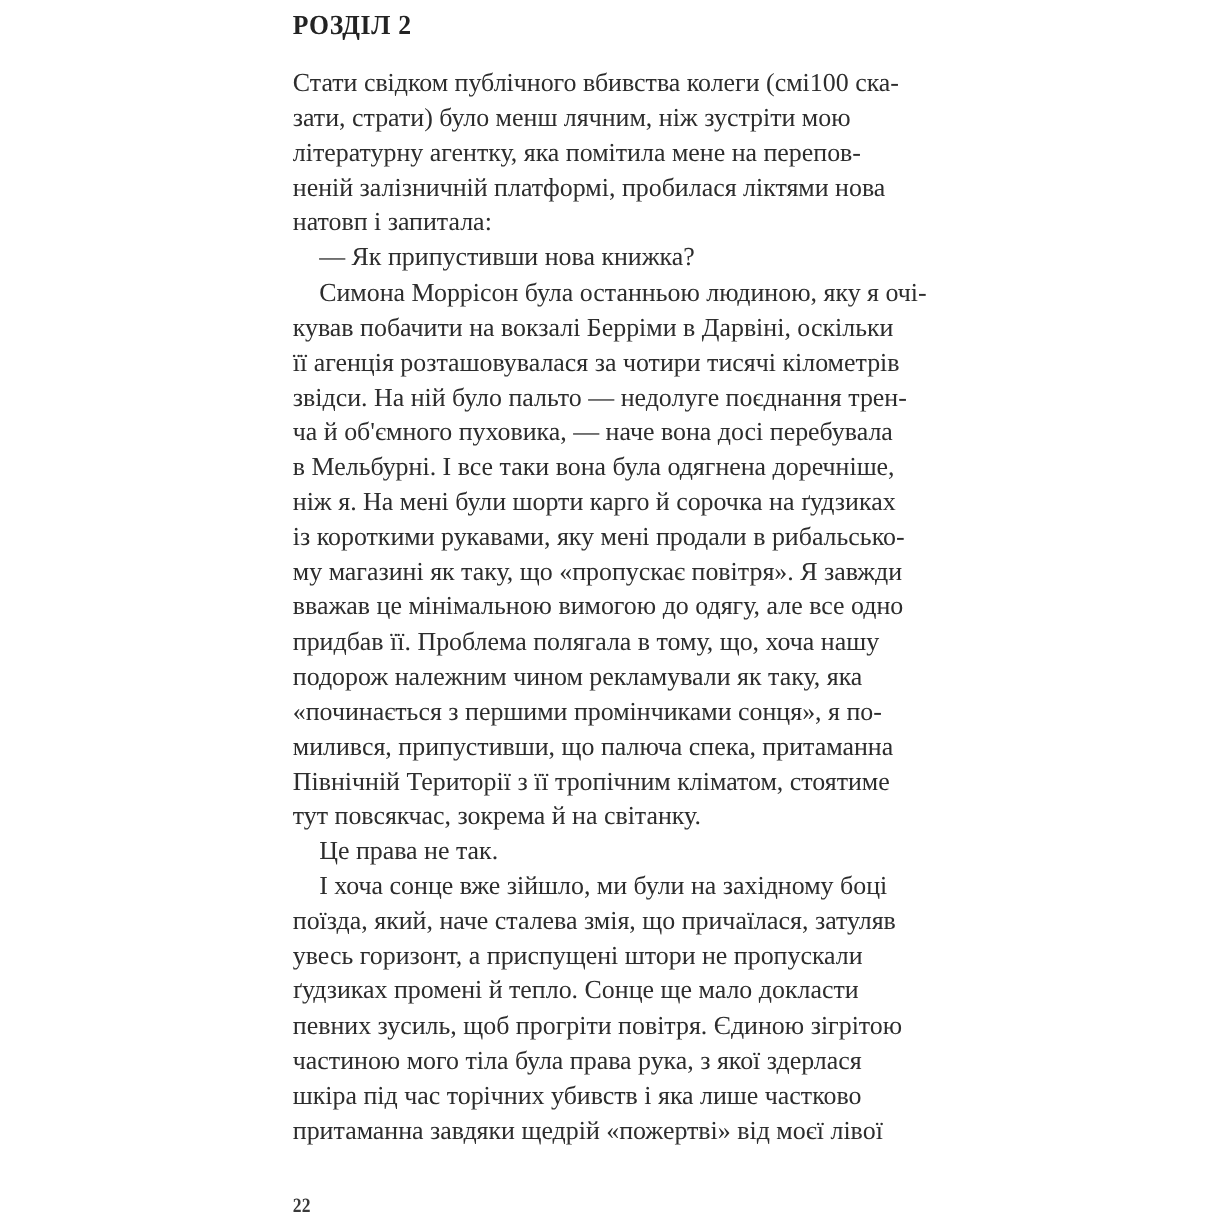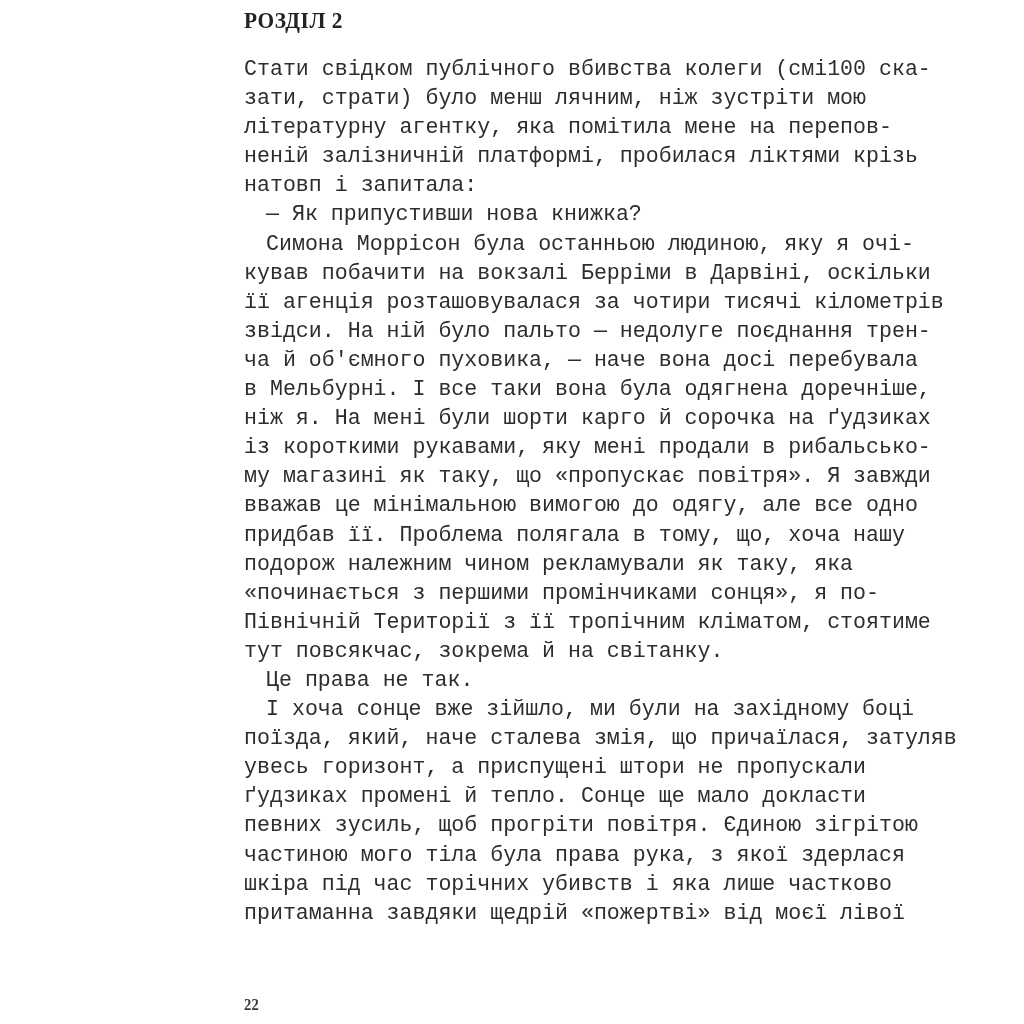--- a/index.html
+++ b/index.html
@@ -43,21 +43,20 @@
     white-space: pre;
   }
   .body-block {
     margin-top: 20px;
   }
   .para {
     margin: 0;
     font-size: 21.6px;
     line-height: 29.1px;
     color: #2d2d2d;
-    font-family: Liberation Mono, monospace;
   }
   
   .line {
     display: block;
     white-space: pre;
   }
   .line.indent {
     text-indent: 22px;
   }
   .page-number {
@@ -81,40 +80,41 @@
 
   <div class="text-column">
 
     <h1 class="chapter-heading">РОЗДІЛ 2</h1>
 
     <div class="body-block">
         <p class="para">
           <span class="line">Стати свідком публічного вбивства колеги (смі100 ска-</span>
           <span class="line">зати, страти) було менш лячним, ніж зустріти мою</span>
           <span class="line">літературну агентку, яка помітила мене на перепов-</span>
-          <span class="line">неній залізничній платформі, пробилася ліктями крізь</span>
+          <span class="line">неній залізничній платформі, пробилася ліктями нова</span>
           <span class="line">натовп і запитала:</span>
         </p>
         <p class="para">
           <span class="line indent">— Як припустивши нова книжка?</span>
         </p>
         <p class="para">
           <span class="line indent">Симона Моррісон була останньою людиною, яку я очі-</span>
           <span class="line">кував побачити на вокзалі Берріми в Дарвіні, оскільки</span>
           <span class="line">її агенція розташовувалася за чотири тисячі кілометрів</span>
           <span class="line">звідси. На ній було пальто — недолуге поєднання трен-</span>
           <span class="line">ча й об'ємного пуховика, — наче вона досі перебувала</span>
           <span class="line">в Мельбурні. І все таки вона була одягнена доречніше,</span>
           <span class="line">ніж я. На мені були шорти карго й сорочка на ґудзиках</span>
           <span class="line">із короткими рукавами, яку мені продали в рибальсько-</span>
           <span class="line">му магазині як таку, що «пропускає повітря». Я завжди</span>
           <span class="line">вважав це мінімальною вимогою до одягу, але все одно</span>
           <span class="line">придбав її. Проблема полягала в тому, що, хоча нашу</span>
           <span class="line">подорож належним чином рекламували як таку, яка</span>
           <span class="line">«починається з першими промінчиками сонця», я по-</span>
+          <span class="line">милився, припустивши, що палюча спека, притаманна</span>
           <span class="line">Північній Території з її тропічним кліматом, стоятиме</span>
           <span class="line">тут повсякчас, зокрема й на світанку.</span>
         </p>
         <p class="para">
           <span class="line indent">Це права не так.</span>
         </p>
         <p class="para">
           <span class="line indent">І хоча сонце вже зійшло, ми були на західному боці</span>
           <span class="line">поїзда, який, наче сталева змія, що причаїлася, затуляв</span>
           <span class="line">увесь горизонт, а приспущені штори не пропускали</span>

